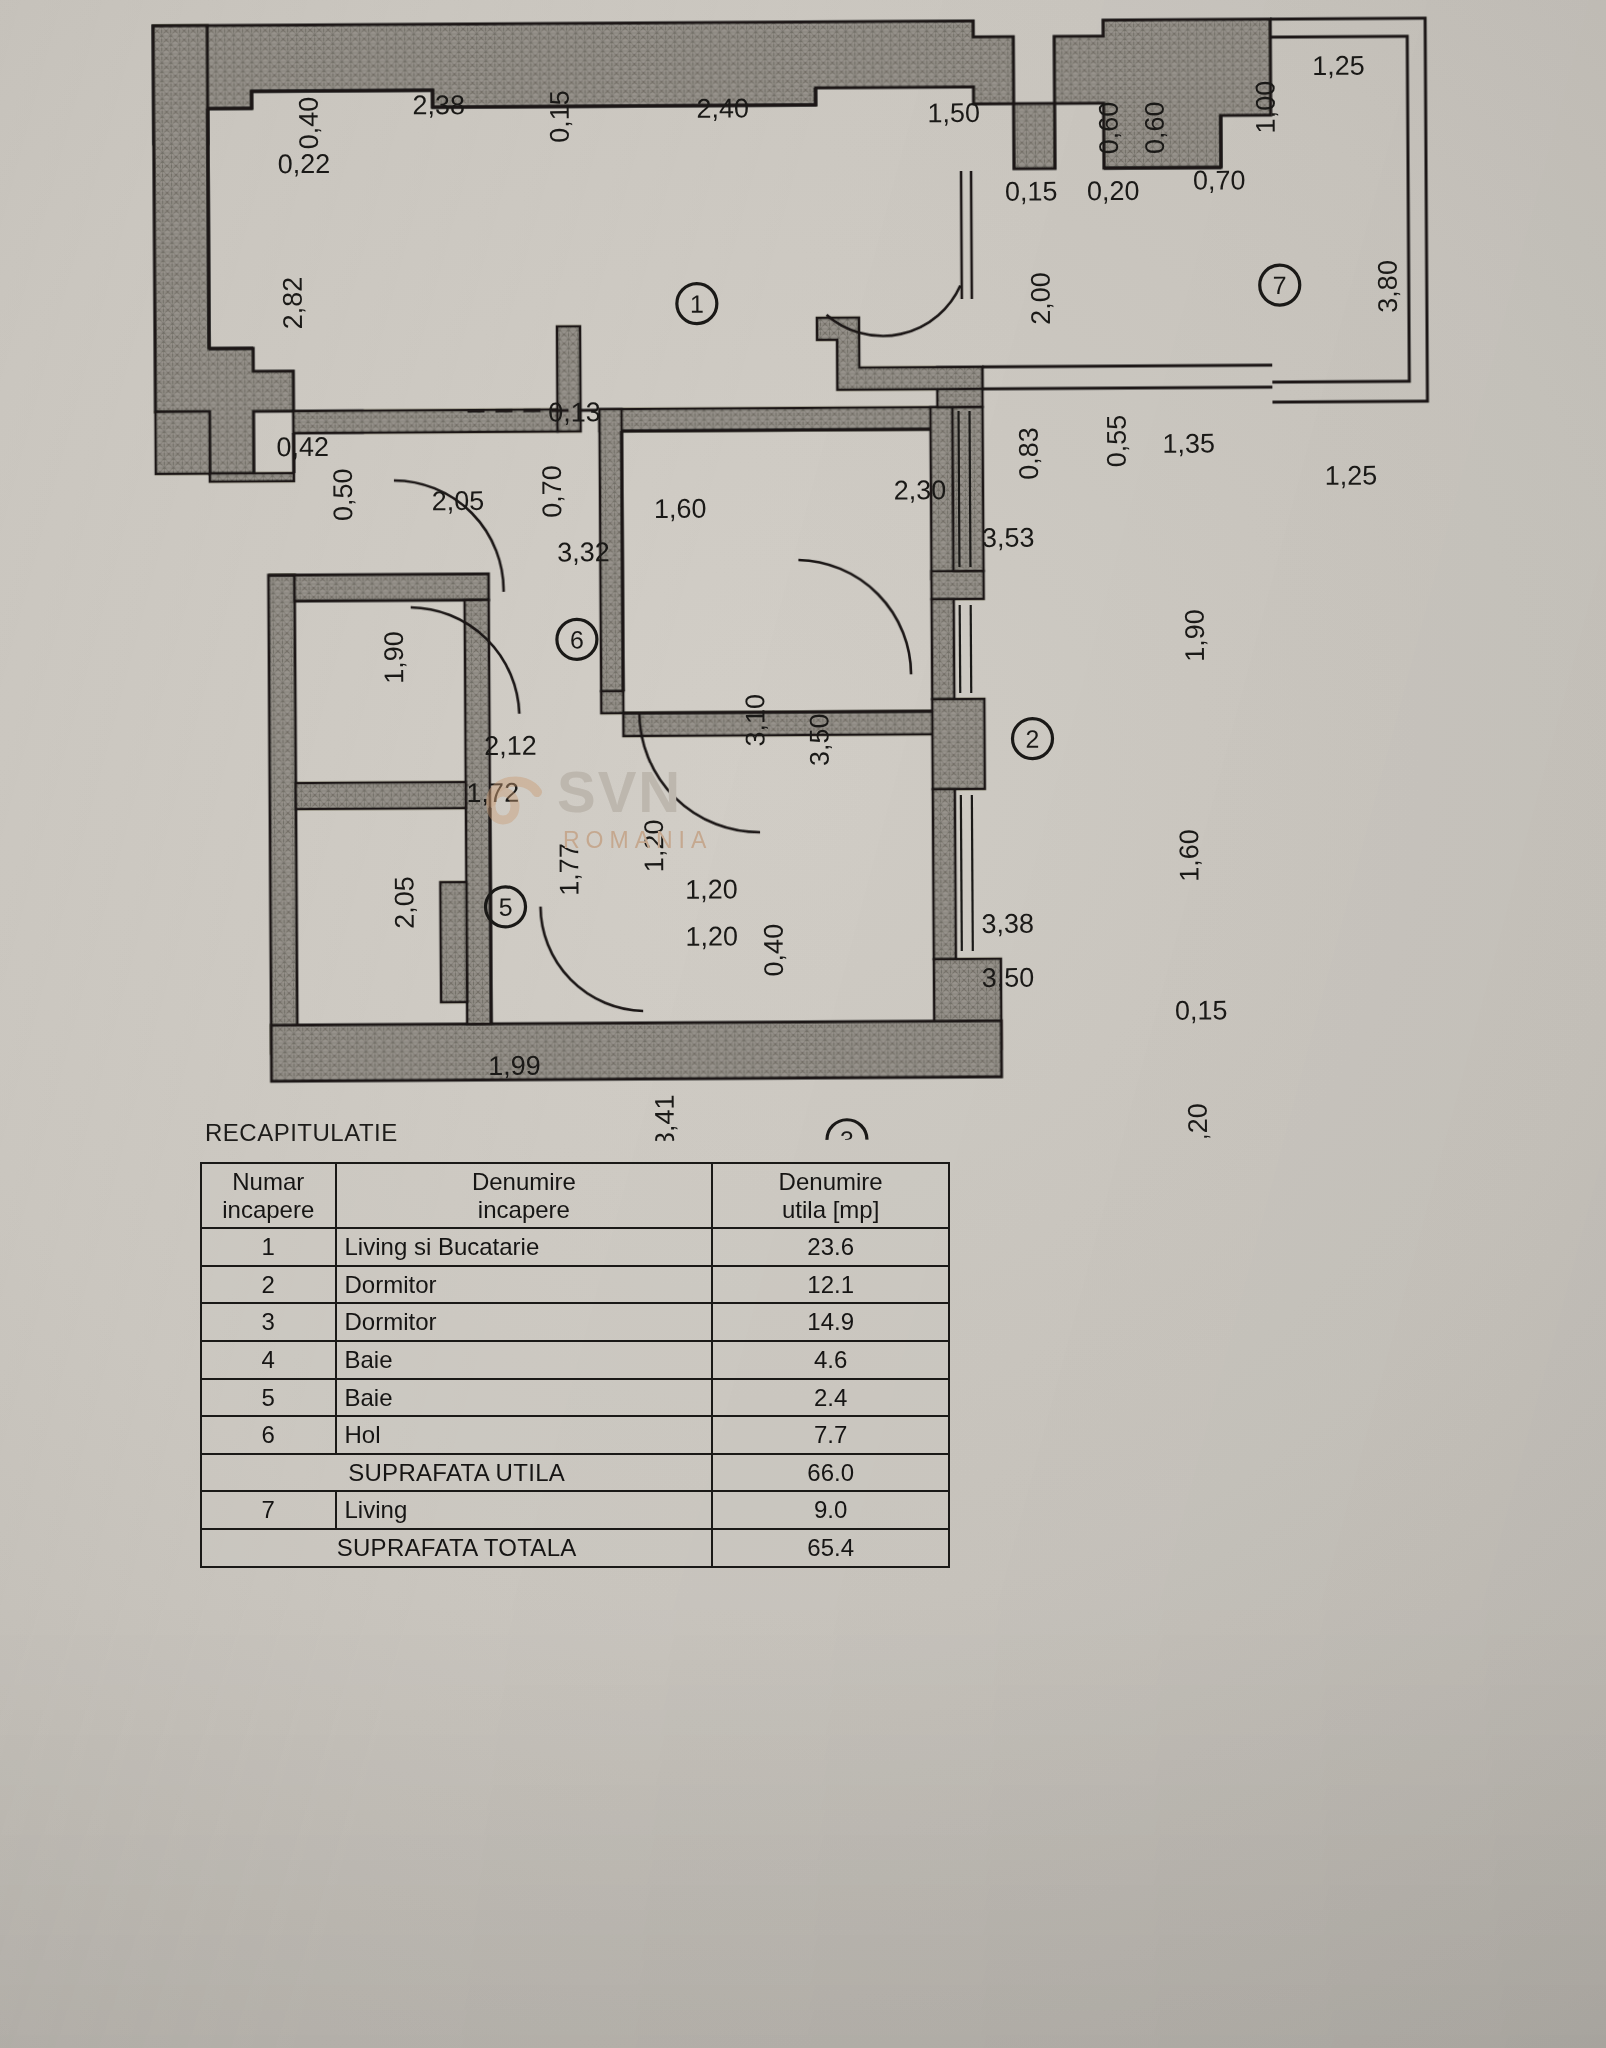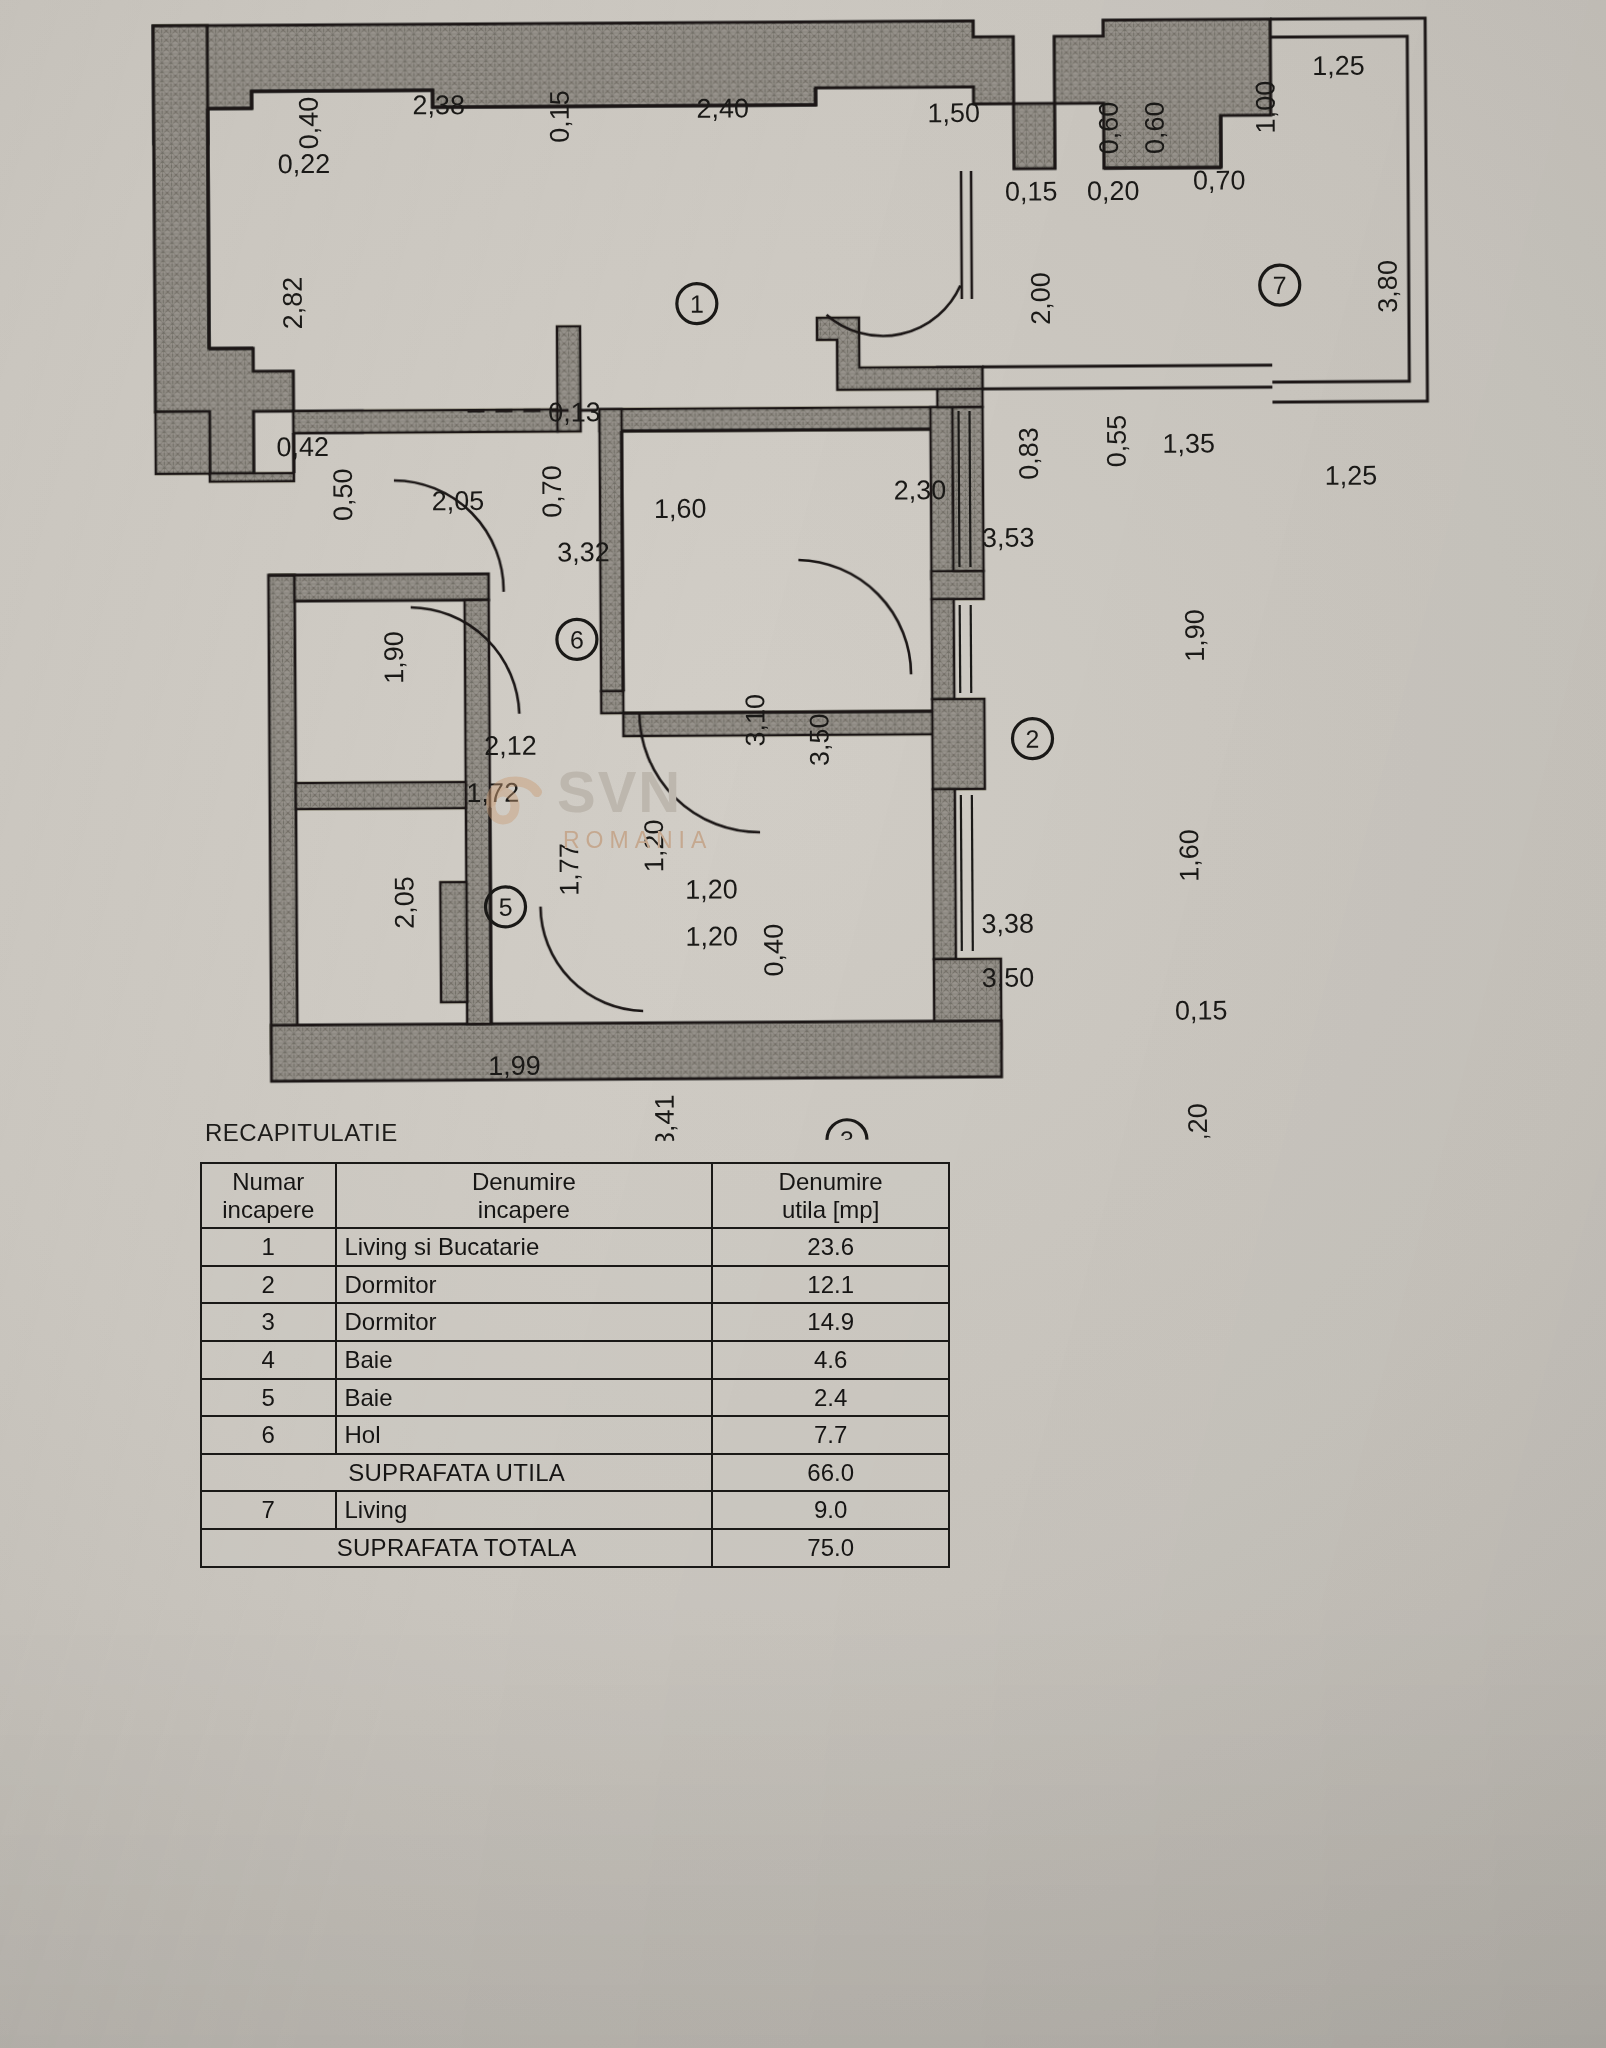--- a/index.html
+++ b/index.html
@@ -359,17 +359,17 @@
       </tr>
 
       <tr>
         <td class="c-num">7</td>
         <td class="c-name">Living</td>
         <td class="c-val">9.0</td>
       </tr>
 
       <tr>
         <td class="span-name" colspan="2">SUPRAFATA TOTALA</td>
-        <td class="c-val">75.0</td>
+        <td class="c-val">65.4</td>
       </tr>
     </tbody>
   </table>
 </div>
 
 </body></html>

